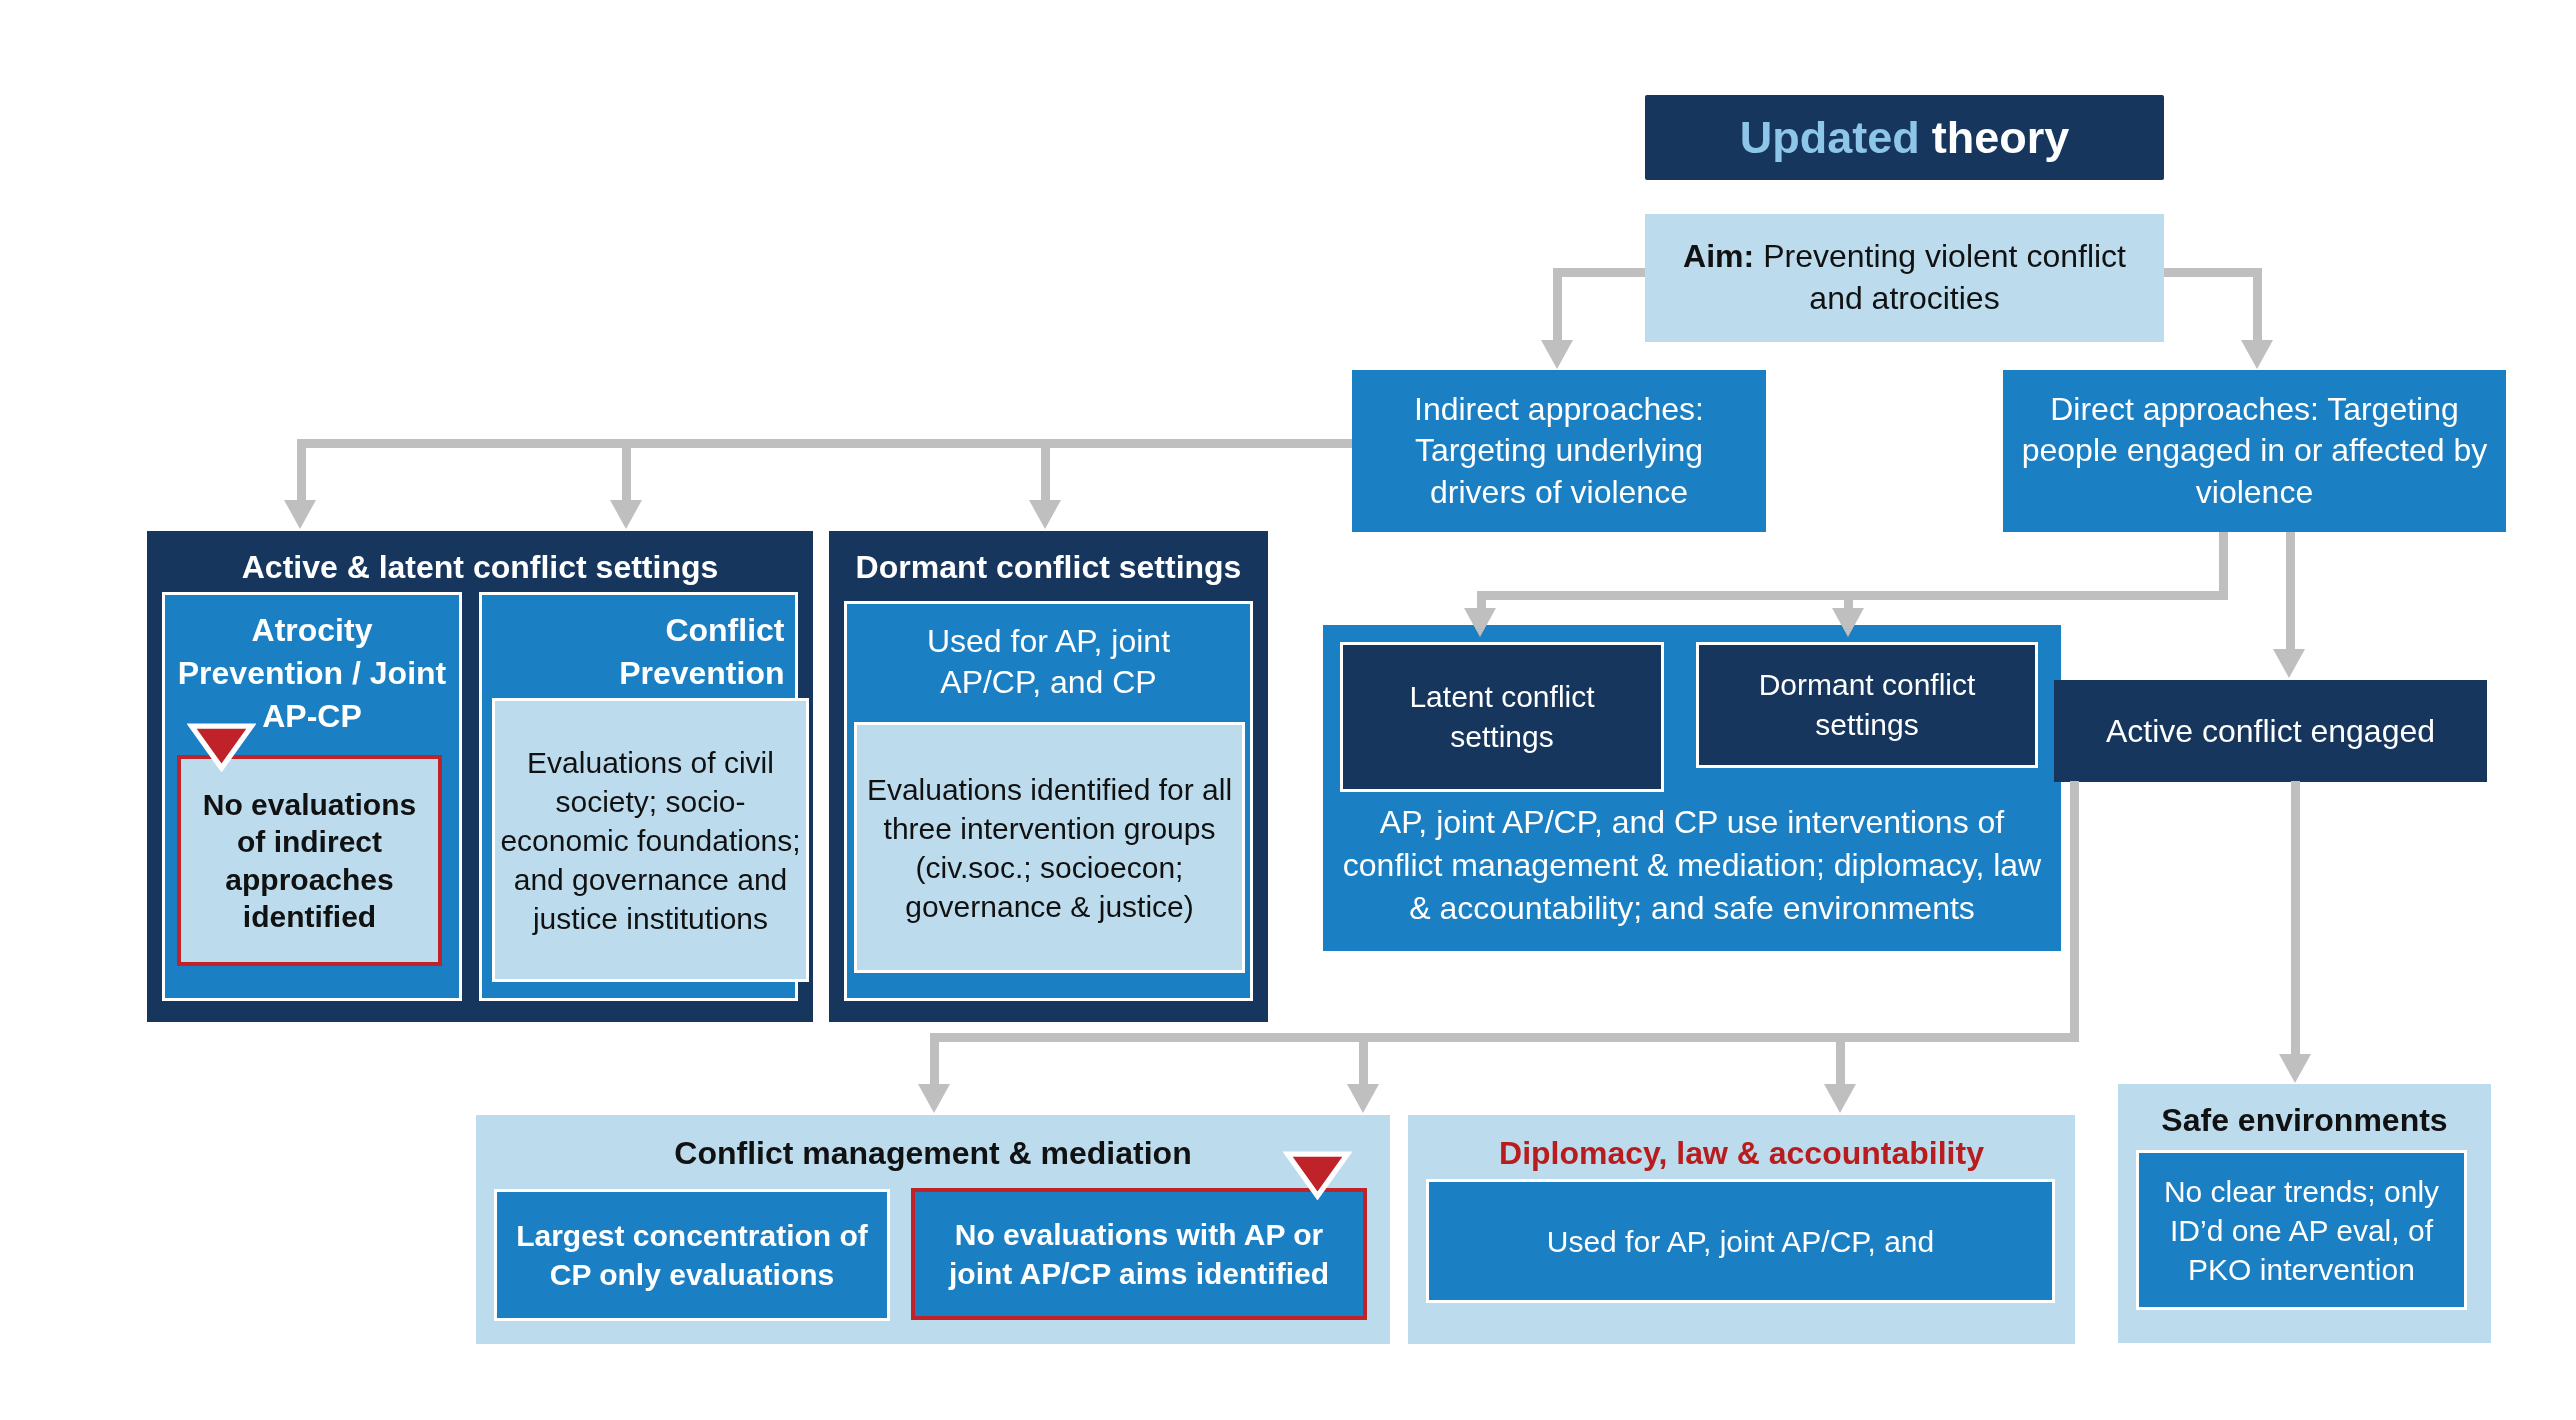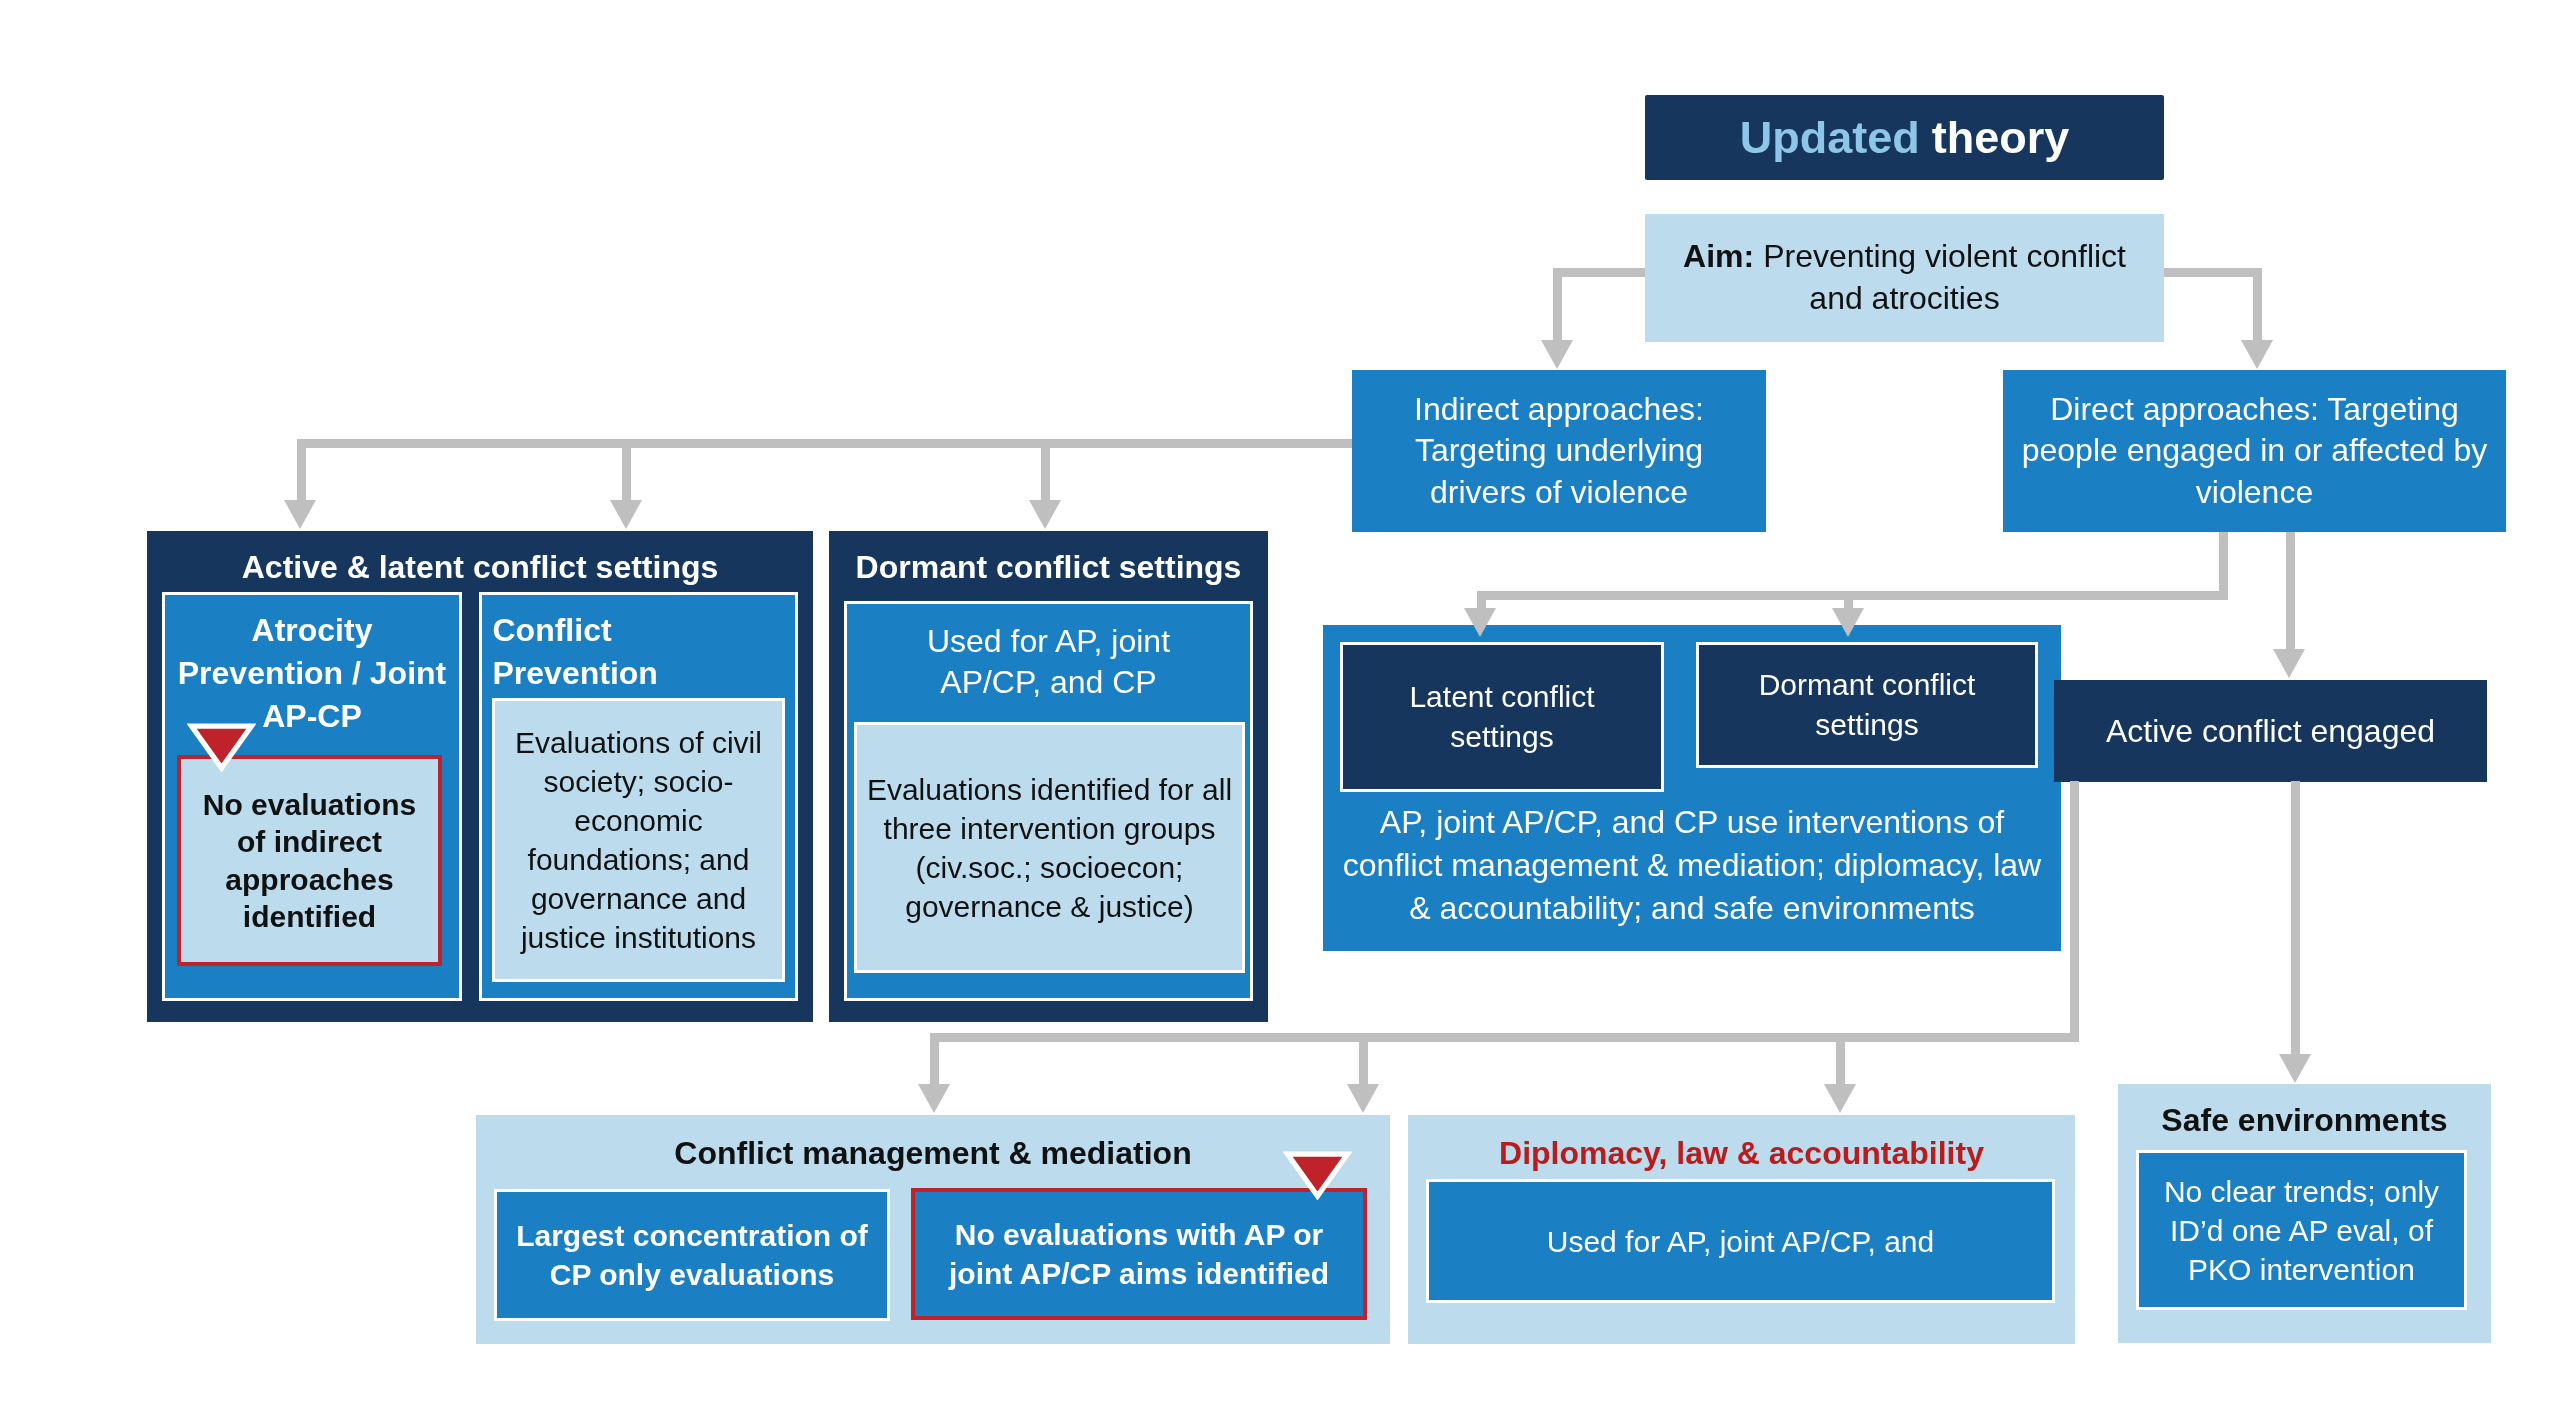--- a/index.html
+++ b/index.html
@@ -87,24 +87,24 @@
 
 <div class="abs light rb flexc z2" style="left:177px;top:755px;width:265px;height:211px;font-size:30px;font-weight:bold;line-height:1.25;padding:0 6px;">
   <div>No evaluations of indirect approaches identified</div>
 </div>
 
 <svg class="abs" style="left:187px;top:722px;z-index:6;" width="69" height="50" viewBox="0 0 92 66">
   <polygon points="6,5 86,5 46,61" fill="#c0222a" stroke="#ffffff" stroke-width="7"></polygon>
 </svg>
 
 <div class="abs blue wb z2" style="left:479px;top:592px;width:319px;height:409px;">
-  <div class="hdr" style="margin-top:13.5px;text-align:left;font-size:32px;line-height:1.35;padding:0 10.5px;">Conflict Prevention</div>
+  <div class="hdr" style="margin-top:13.5px;text-align:right;font-size:32px;line-height:1.35;padding:0 10.5px;">Conflict Prevention</div>
 </div>
 
-<div class="abs light flexc z2" style="left:492px;top:698px;width:293px;height:284px;border:3px solid #ffffff;font-size:30px;line-height:1.3;padding:0 4.5px;">
+<div class="abs light flexc z2" style="left:492px;top:698px;width:317px;height:284px;border:3px solid #ffffff;font-size:30px;line-height:1.3;padding:0 4.5px;">
   <div>Evaluations of civil society; socio-economic foundations; and governance and justice institutions</div>
 </div>
 
 <div class="abs navy z1" style="left:829px;top:531px;width:439px;height:491px;">
   <div class="hdr" style="margin-top:18px;text-align:center;font-size:32px;">Dormant conflict settings</div>
 </div>
 
 <div class="abs blue wb z2" style="left:844px;top:601px;width:409px;height:400px;">
   <div style="margin-top:16.6px;text-align:center;font-size:32px;line-height:1.3;padding:0 30px;">Used for AP, joint AP/CP, and CP</div>
 </div>

